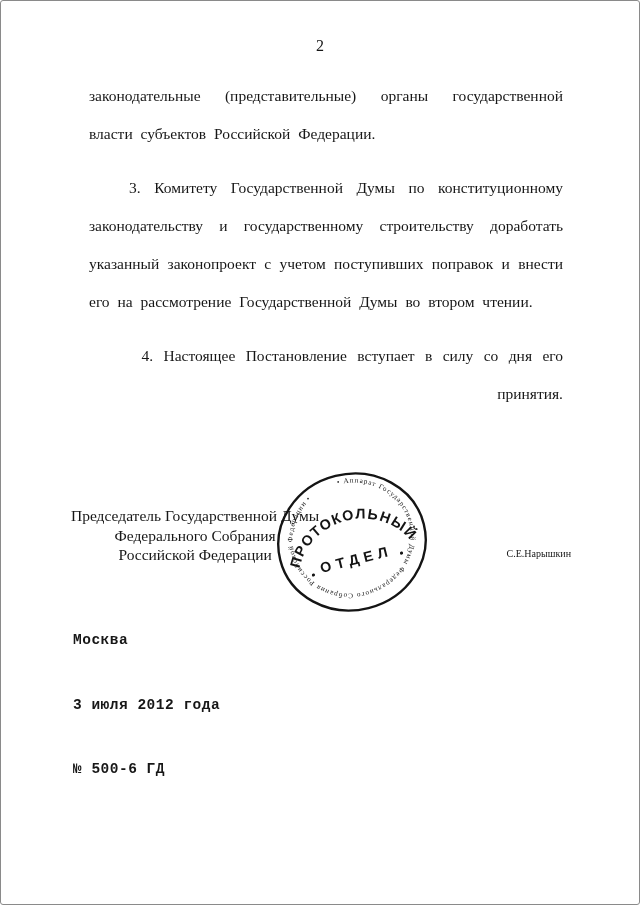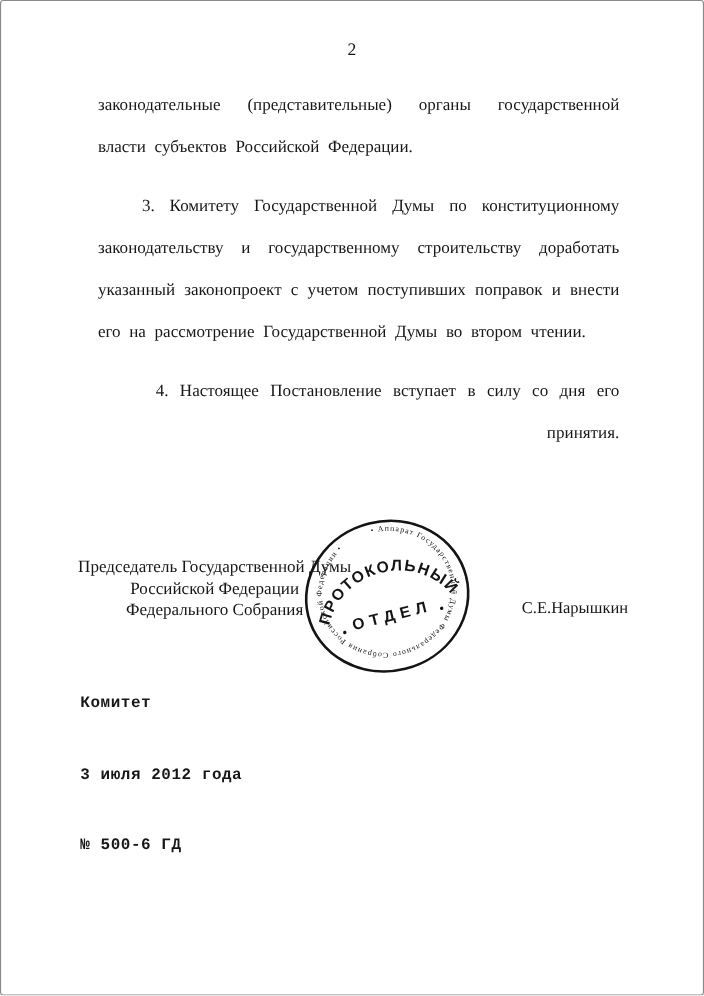--- a/index.html
+++ b/index.html
@@ -51,21 +51,21 @@
     justify-content: space-between;
     align-items: flex-end;
   }
   .sig-title {
     display: inline-block;
     text-align: center;
     font-size: 15.5px;
     line-height: 19.5px;
   }
   .sig-name {
-    font-size: 15px;
+    font-size: 10px;
     line-height: 19.5px;
     padding-bottom: 1px;
     white-space: nowrap;
   }
   .stamp {
     position: absolute;
     left: 272px;
     top: 468px;
     width: 158px;
     height: 146px;
@@ -93,22 +93,22 @@
 
   <div class="body-text">
     <p class="para no-indent">законодательные (представительные) органы государственной власти субъектов Российской Федерации.</p>
     <p class="para">3. Комитету Государственной Думы по конституционному законодательству и государственному строительству доработать указанный законопроект с учетом поступивших поправок и внести его на рассмотрение Государственной Думы во втором чтении.</p>
     <p class="para spread">4. Настоящее Постановление вступает в силу со дня его принятия.</p>
   </div>
 
   <div class="signature-row">
     <div class="sig-title">
       <div>Председатель Государственной Думы</div>
+      <div>Федерального Собрания</div>
       <div>Российской Федерации</div>
-      <div>Федерального Собрания</div>
     </div>
     <div class="sig-name">С.Е.Нарышкин</div>
   </div>
 
   <svg class="stamp" viewBox="0 0 160 148" xmlns="http://www.w3.org/2000/svg">
     <defs>
       <path id="ringPath" d="M 80 14 A 60 56 0 1 1 79.9 14.001"></path>
       <path id="arcTop" d="M 20 92 A 63 58 0 0 1 140 92"></path>
     </defs>
     <g transform="rotate(-14 80 74)" fill="none" stroke="none">
@@ -119,18 +119,18 @@
       <text font-family="Liberation Sans, sans-serif" font-size="14.5" font-weight="bold" fill="#141414" letter-spacing="1.5">
         <textPath href="#arcTop" startOffset="50%" text-anchor="middle">ПРОТОКОЛЬНЫЙ</textPath>
       </text>
       <text x="80" y="97" text-anchor="middle" font-family="Liberation Sans, sans-serif" font-size="14.5" font-weight="bold" fill="#141414" letter-spacing="5">ОТДЕЛ</text>
       <circle cx="34" cy="97" r="1.6" fill="#141414"></circle>
       <circle cx="126" cy="97" r="1.6" fill="#141414"></circle>
     </g>
   </svg>
 
   <div class="footer-block">
-    <div class="footer-line">Комитет</div>
+    <div class="footer-line">Москва</div>
     <div class="footer-line">3 июля 2012 года</div>
     <div class="footer-line">№ 500-6 ГД</div>
   </div>
 
 </div>
 
 </body></html>

